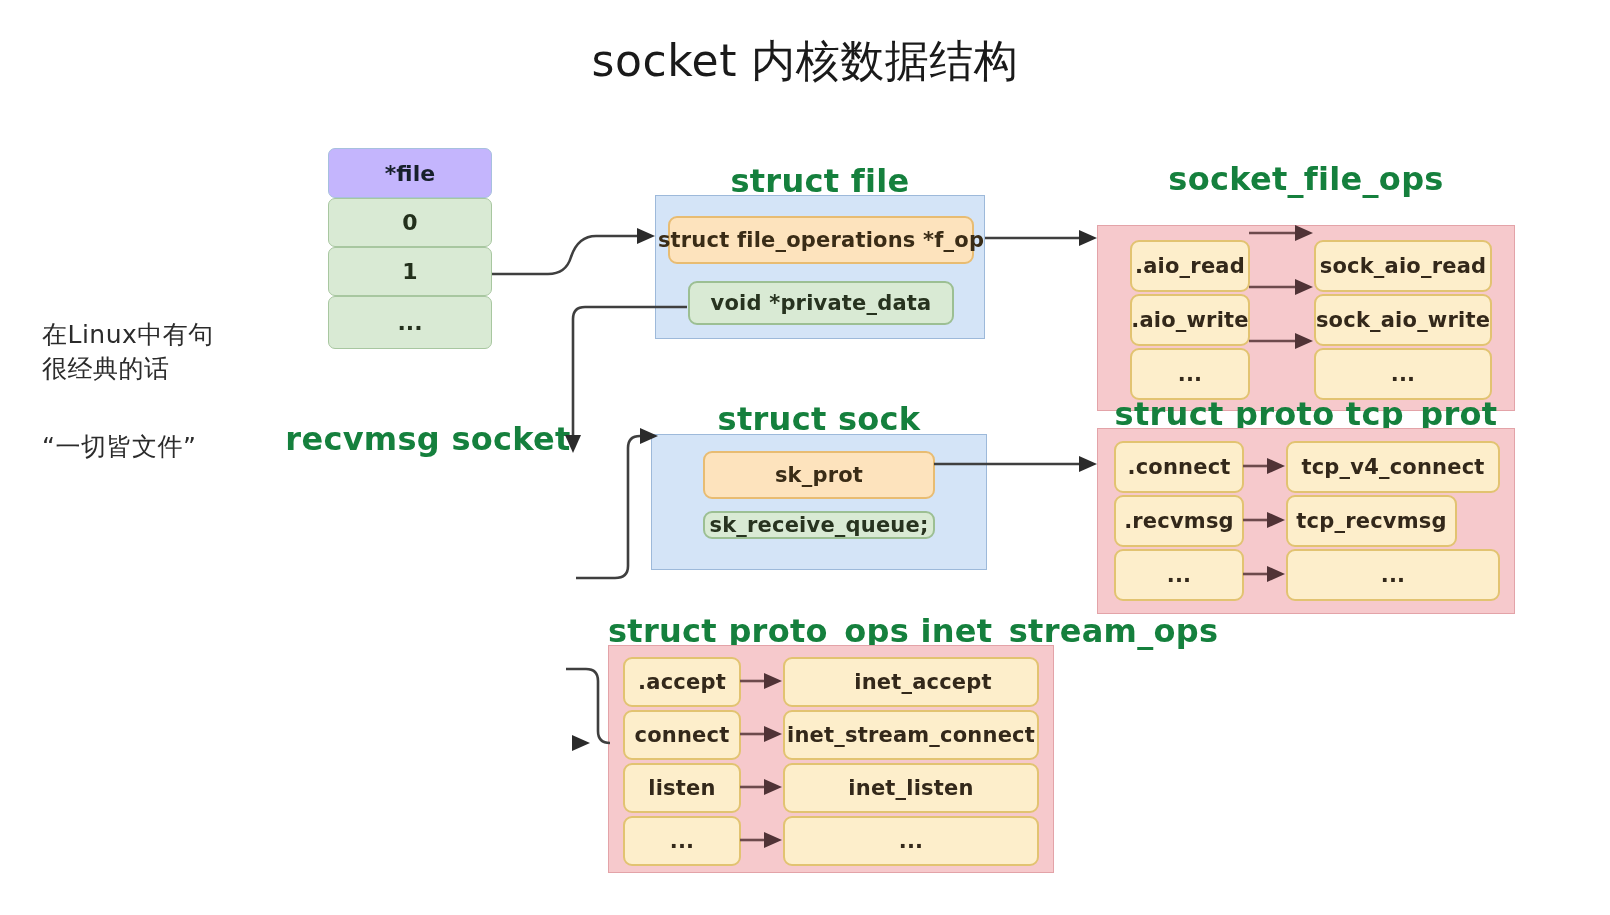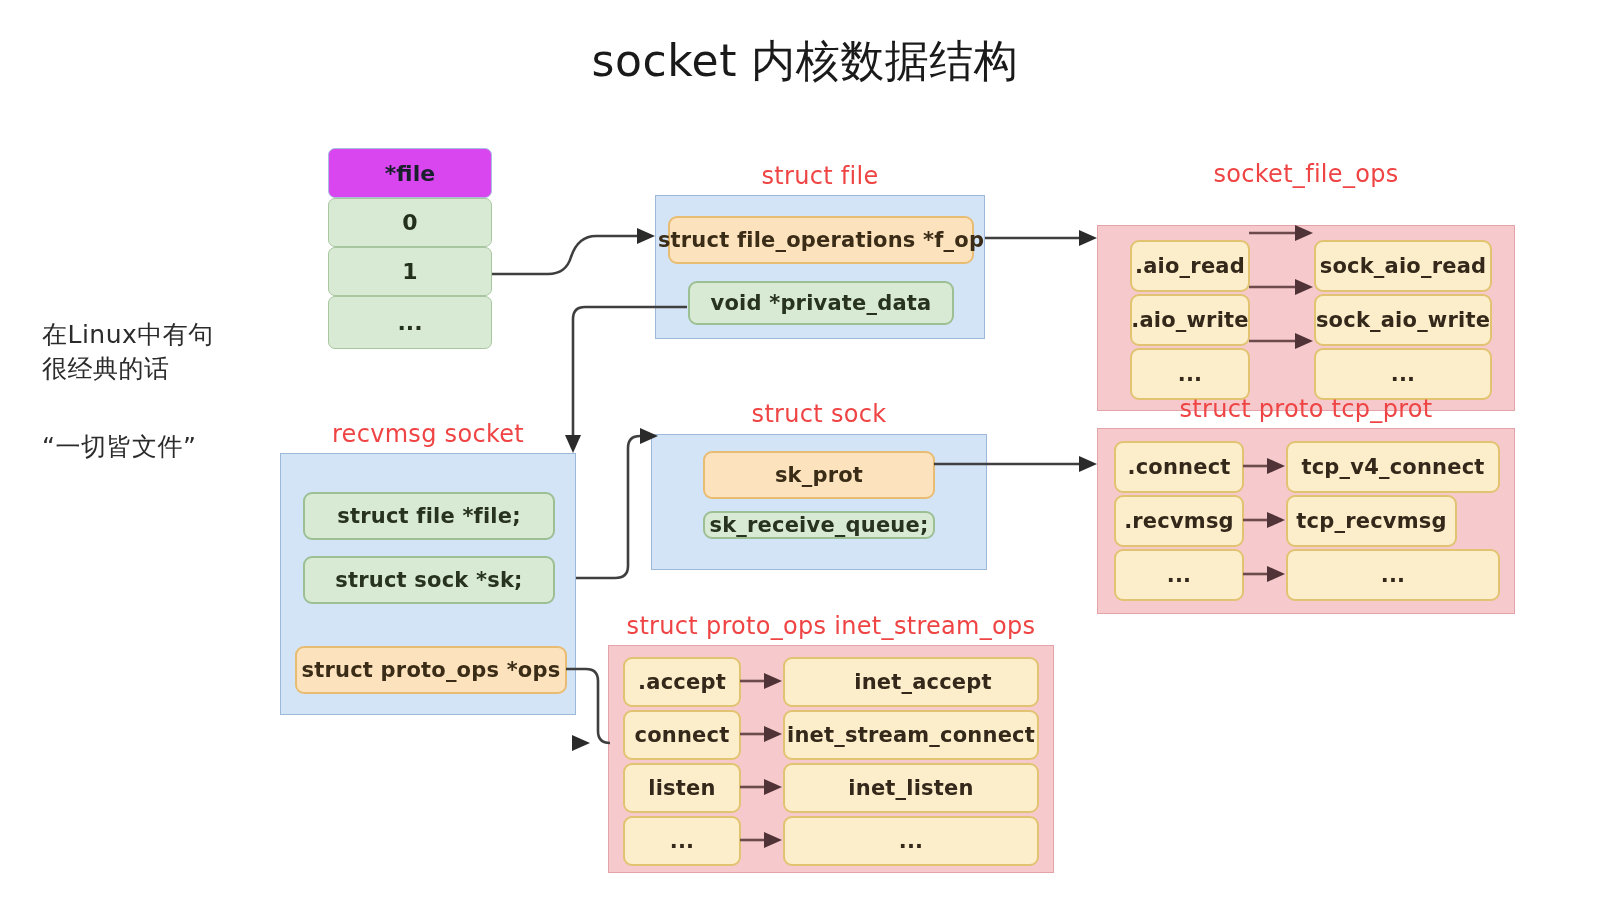--- a/index.html
+++ b/index.html
@@ -20,21 +20,21 @@
 
   
   .note{
     font-size:25px;line-height:34px;color:#2b2b2b;letter-spacing:.5px;
   }
   #note1{left:42px;top:318px;width:230px;}
   #note2{left:42px;top:430px;width:230px;}
 
   
   .caption{
-    font-size:24px;font-weight:400;color:#ef4444;text-align:center;
+    font-size:32px;font-weight:700;color:#15803d;text-align:center;
     white-space:nowrap;letter-spacing:.3px;
   }
 
   
   .panel{border:1.5px solid transparent;}
   .panel-blue{background:#d4e4f7;border-color:#9db9da;}
   .panel-pink{background:#f6c9cc;border-color:#e3a3a8;}
 
   
   .fld{
@@ -44,21 +44,21 @@
   }
   .fld-green{background:#d9ead4;border-color:#9cbf93;color:#27331f;}
   .fld-orange{background:#fde3bd;border-color:#e8bc72;color:#3a2c16;}
   .fld-cream{background:#fdeecb;border-color:#e2c371;color:#33281a;}
 
   
   .fd-cell{
     box-sizing:border-box;display:flex;align-items:center;justify-content:center;
     border-radius:7px;border:1.5px solid;font-size:22px;font-weight:700;
   }
-  .fd-head{background:#d946ef;border-color:#a7c0de;color:#17202b;}
+  .fd-head{background:#c4b5fd;border-color:#a7c0de;color:#17202b;}
   .fd-row{background:#d9ead4;border-color:#a8c7a0;color:#23301c;}
 
   svg.links{position:absolute;left:0;top:0;width:1610px;height:915px;pointer-events:none;}
   svg.links path{fill:none;stroke:#3f3f3f;stroke-width:2.6;}
   svg.links .ar{fill:#2b2b2b;stroke:none;}
   svg.links .pinkstroke{stroke:#6d4a4c;stroke-width:2.6;}
   svg.links .pinkar{fill:#503336;stroke:none;}
 </style>
 </head>
 <body>
@@ -88,25 +88,20 @@
   <div class="abs panel panel-pink" style="left:1097px;top:193px;width:418px;height:186px;margin-top:32px;">
     <div class="abs fld fld-cream" style="left:32px;top:14px;width:120px;height:52px;">.aio_read</div>
     <div class="abs fld fld-cream" style="left:32px;top:68px;width:120px;height:52px;">.aio_write</div>
     <div class="abs fld fld-cream" style="left:32px;top:122px;width:120px;height:52px;">...</div>
     <div class="abs fld fld-cream" style="left:216px;top:14px;width:178px;height:52px;">sock_aio_read</div>
     <div class="abs fld fld-cream" style="left:216px;top:68px;width:178px;height:52px;">sock_aio_write</div>
     <div class="abs fld fld-cream" style="left:216px;top:122px;width:178px;height:52px;">...</div>
   </div>
 
   <div class="abs caption" style="left:280px;top:420px;width:296px;">recvmsg socket</div>
-  <div class="abs panel panel-blue" style="left:280px;top:453px;width:296px;height:262px;">
-    <div class="abs fld fld-green" style="left:22px;top:38px;width:252px;height:48px;">struct file *file;</div>
-    <div class="abs fld fld-green" style="left:22px;top:102px;width:252px;height:48px;">struct sock *sk;</div>
-    <div class="abs fld fld-orange" style="left:14px;top:192px;width:272px;height:48px;">struct proto_ops *ops</div>
-  </div>
 
   <div class="abs caption" style="left:651px;top:400px;width:336px;">struct sock</div>
   <div class="abs panel panel-blue" style="left:651px;top:434px;width:336px;height:136px;">
     <div class="abs fld fld-orange" style="left:51px;top:16px;width:232px;height:48px;text-align:right;">sk_prot</div>
     <div class="abs fld fld-green" style="left:51px;top:76px;width:232px;height:28px;">sk_receive_queue;</div>
   </div>
 
   <div class="abs caption" style="left:1097px;top:395px;width:418px;">struct proto tcp_prot</div>
   <div class="abs panel panel-pink" style="left:1097px;top:428px;width:418px;height:186px;">
     <div class="abs fld fld-cream" style="left:16px;top:12px;width:130px;height:52px;">.connect</div>

